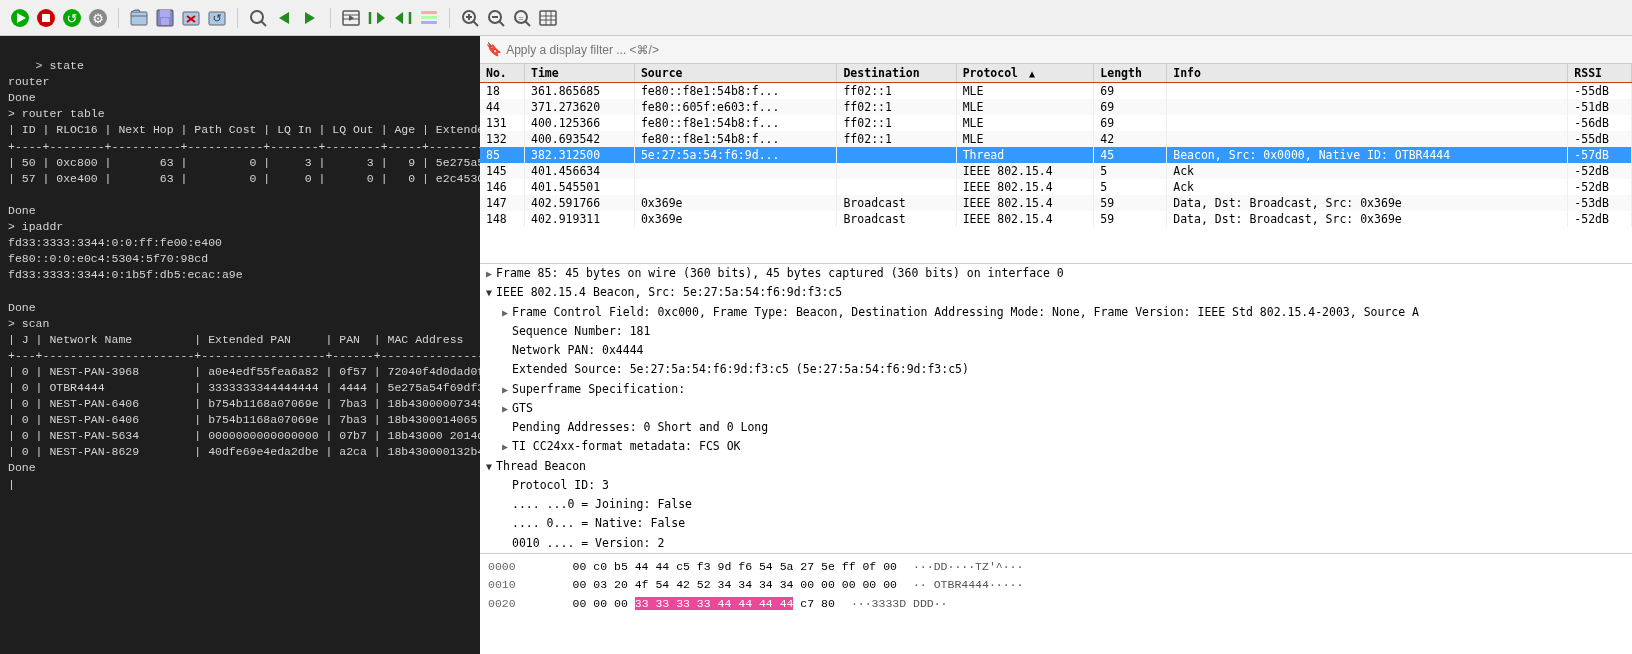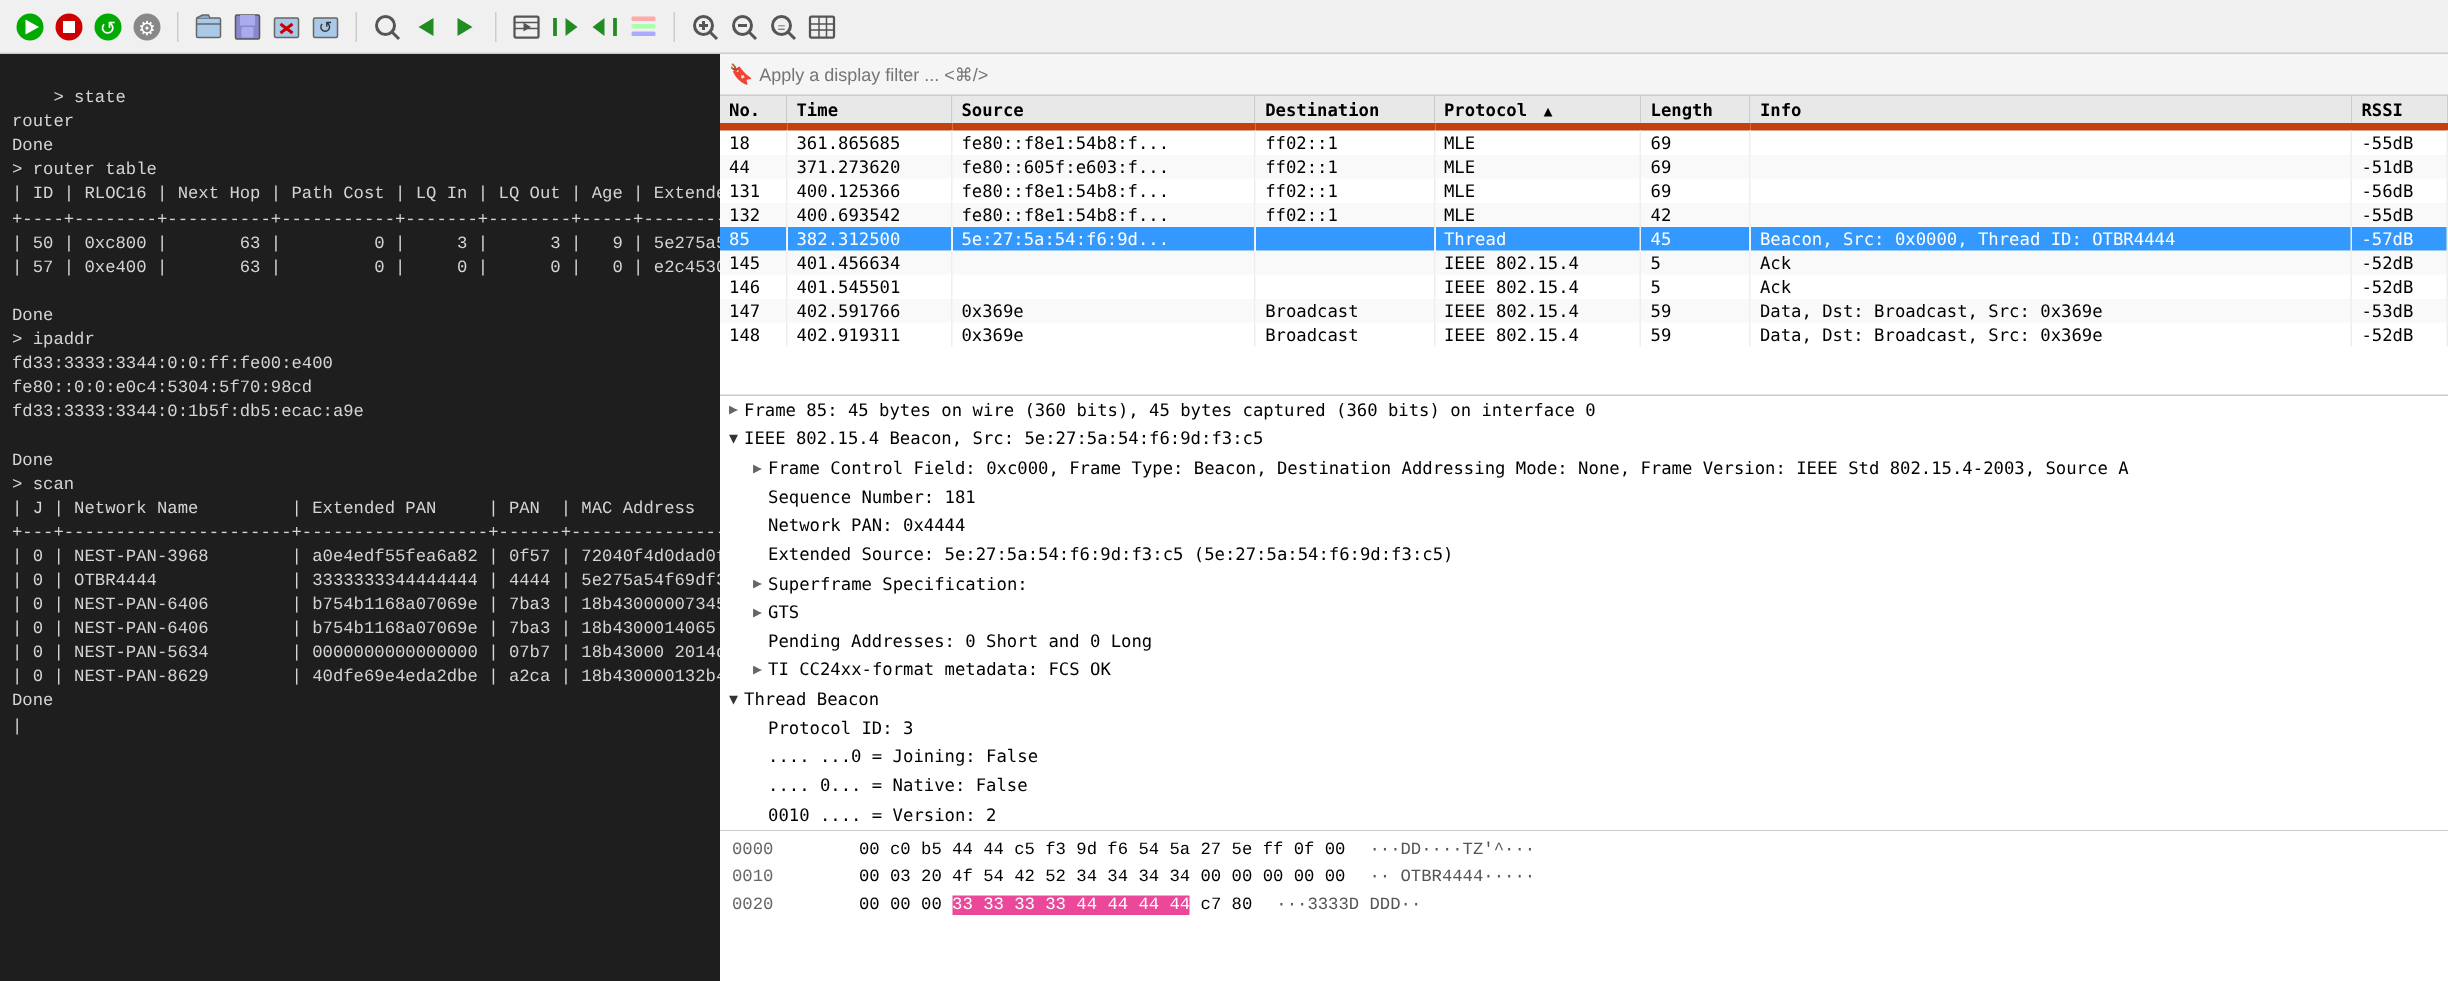--- a/index.html
+++ b/index.html
@@ -86,21 +86,21 @@
       font-size: 11.5px;
     }
     .packet-table thead {
       background: #e8e8e8;
       position: sticky;
       top: 0;
       z-index: 1;
     }
     .packet-table th {
       border-right: 1px solid #ccc;
-      border-bottom: 5px solid #c2410c;
+      border-bottom: 1px solid #c2410c;
       padding: 2px 6px;
       text-align: left;
       font-weight: bold;
       white-space: nowrap;
       cursor: pointer;
       user-select: none;
     }
     .packet-table td {
       border-right: 1px solid #eee;
       padding: 1px 6px;
@@ -395,21 +395,21 @@
               <td></td>
               <td>-55dB</td>
             </tr>
             <tr class="packet-row-selected">
               <td>85</td>
               <td>382.312500</td>
               <td>5e:27:5a:54:f6:9d...</td>
               <td></td>
               <td>Thread</td>
               <td>45</td>
-              <td>Beacon, Src: 0x0000, Thread ID: OTBR4444</td>
+              <td>Beacon, Src: 0x0000, Native ID: OTBR4444</td>
               <td>-57dB</td>
             </tr>
             <tr>
               <td>145</td>
               <td>401.456634</td>
               <td></td>
               <td></td>
               <td>IEEE 802.15.4</td>
               <td>5</td>
               <td>Ack</td>

